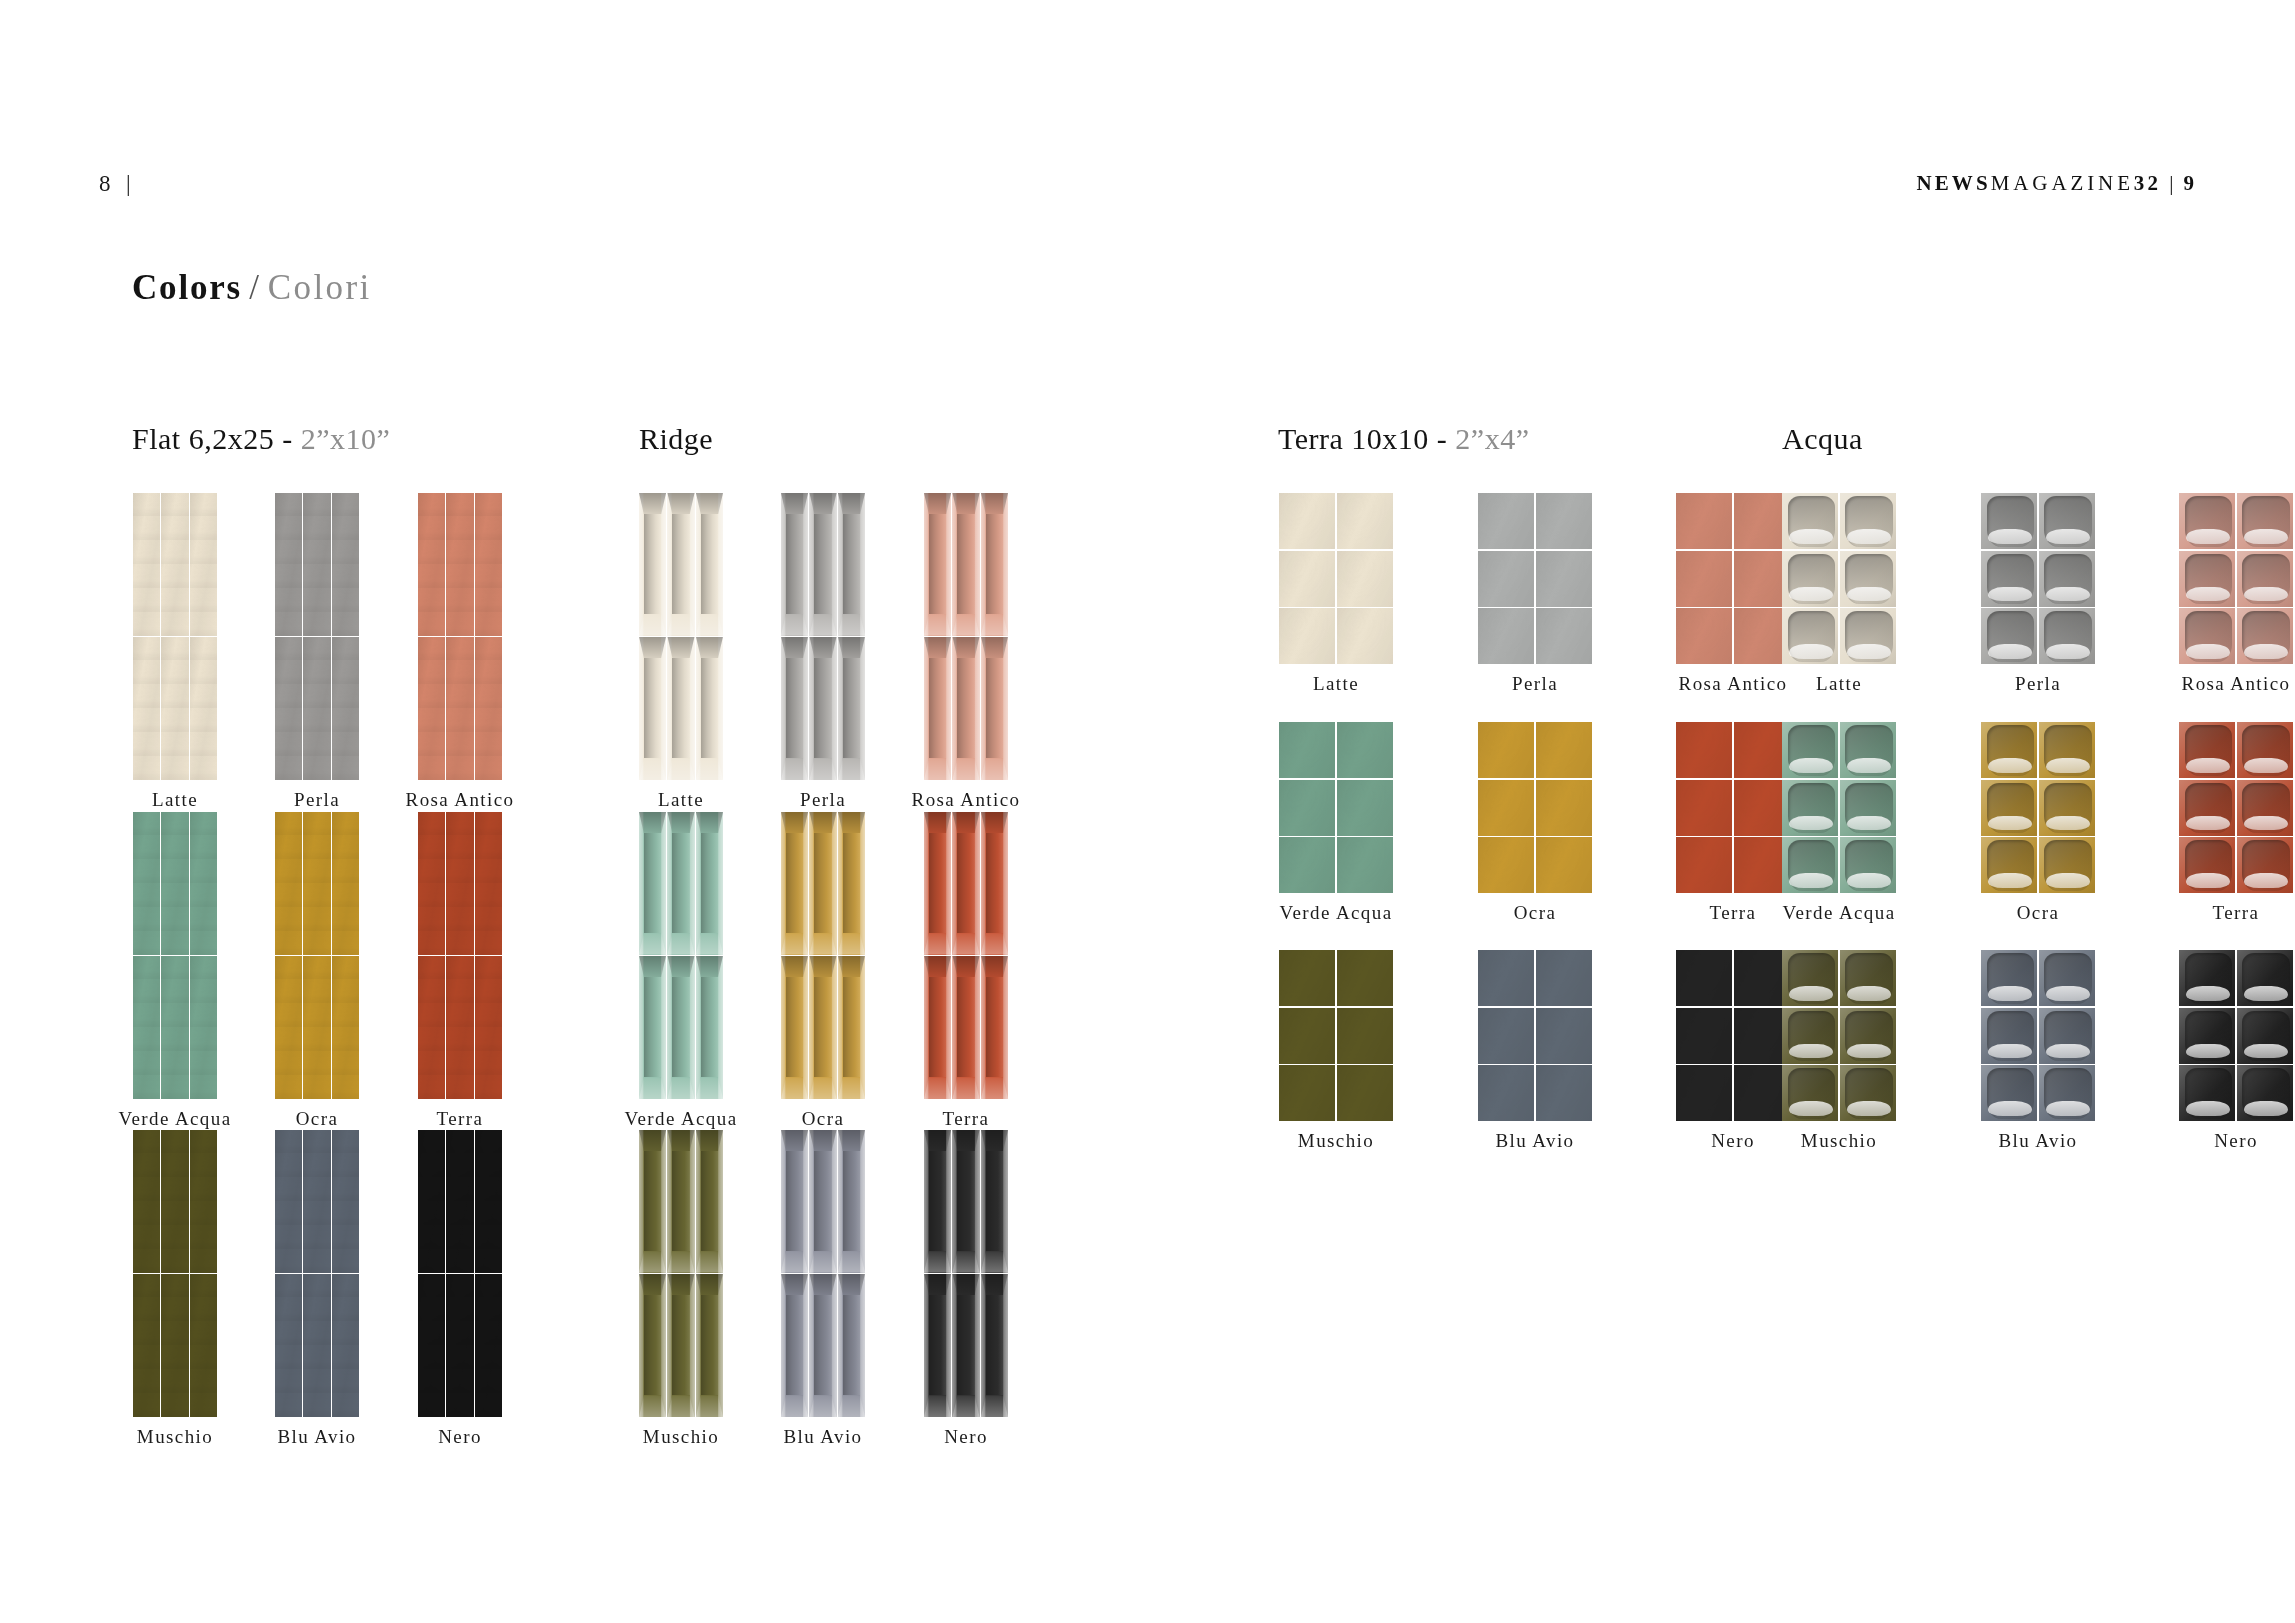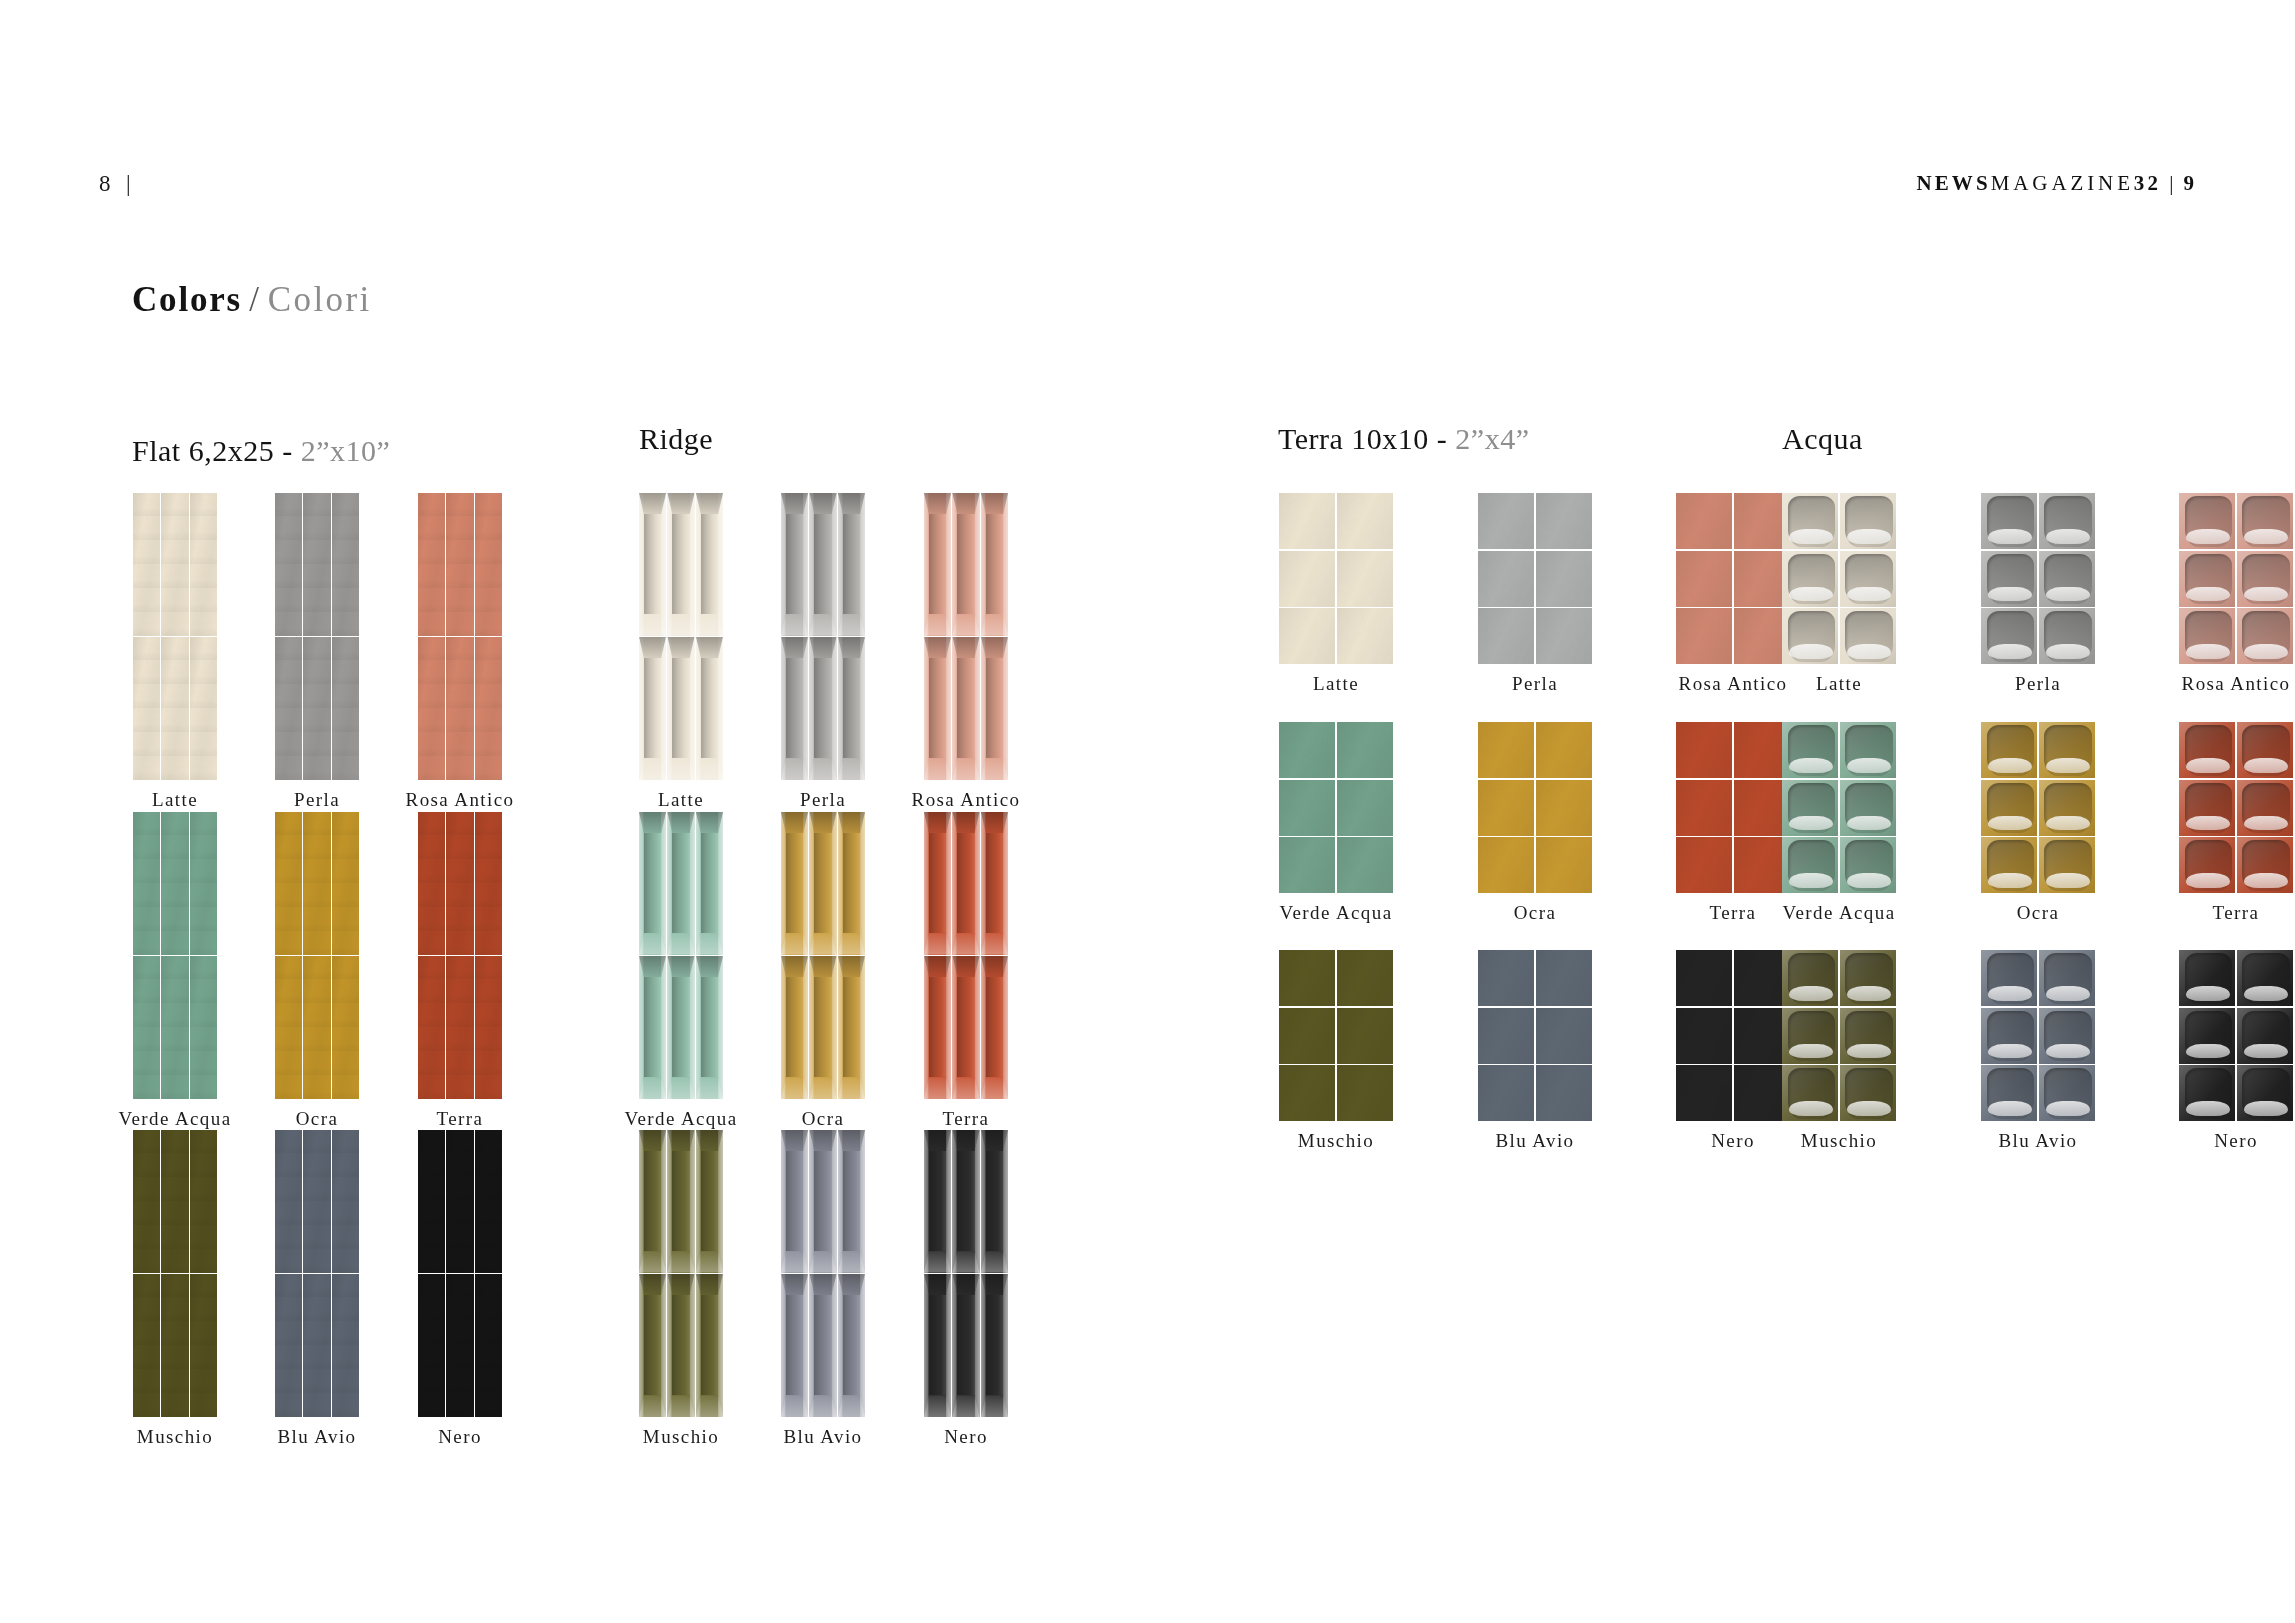--- a/index.html
+++ b/index.html
@@ -22,21 +22,21 @@
   .hdr-right {
     position:absolute; right:99px; top:0;
     font-size:21px; color:#111; letter-spacing:2.9px; white-space:nowrap;
   }
   .hdr-right .b { font-weight:700; letter-spacing:3.1px; }
   .hdr-right .r { font-weight:400; letter-spacing:3.9px; }
   .hdr-right .pipe { font-weight:400; letter-spacing:1.8px; }
 
   
   .page-title {
-    position:absolute; left:132px; top:280px;
+    position:absolute; left:132px; top:268px;
     font-size:35px; letter-spacing:1.5px; white-space:nowrap;
   }
   .page-title .en { color:#141414; font-weight:600; letter-spacing:1.8px; }
   .page-title .slash { color:#555; font-weight:400; margin:0 7.3px; }
   .page-title .it { color:#8c8c8c; font-weight:400; letter-spacing:2.4px; }
 
   
   .sec-head {
     position:absolute;
     font-size:30px; white-space:nowrap; letter-spacing:0.5px;
@@ -145,21 +145,21 @@
   </div>
   <div class="hdr-right">
     <span class="b">NEWS</span><span class="r">MAGAZINE</span><span class="b">32</span> <span class="pipe">|</span> <span class="b">9</span>
   </div>
 </div>
 
 <div class="page-title">
   <span class="en">Colors</span><span class="slash">/</span><span class="it">Colori</span>
 </div>
 
-<div class="sec-head" id="head-flat-6225" style="left: 132px; top: 434px;">
+<div class="sec-head" id="head-flat-6225" style="left: 132px; top: 422px;">
   <span class="metric">Flat 6,2x25 - </span><span class="imperial">2”x10”</span>
 </div>
 <div class="sec-head" id="head-ridge" style="left: 639px; top: 422px;">
   <span class="metric">Ridge</span><span class="imperial"></span>
 </div>
 <div class="sec-head" id="head-flat-1010" style="left: 1278px; top: 422px;">
   <span class="metric">Terra 10x10 - </span><span class="imperial">2”x4”</span>
 </div>
 <div class="sec-head" id="head-groovy" style="left: 1782px; top: 422px;">
   <span class="metric">Acqua</span><span class="imperial"></span>

